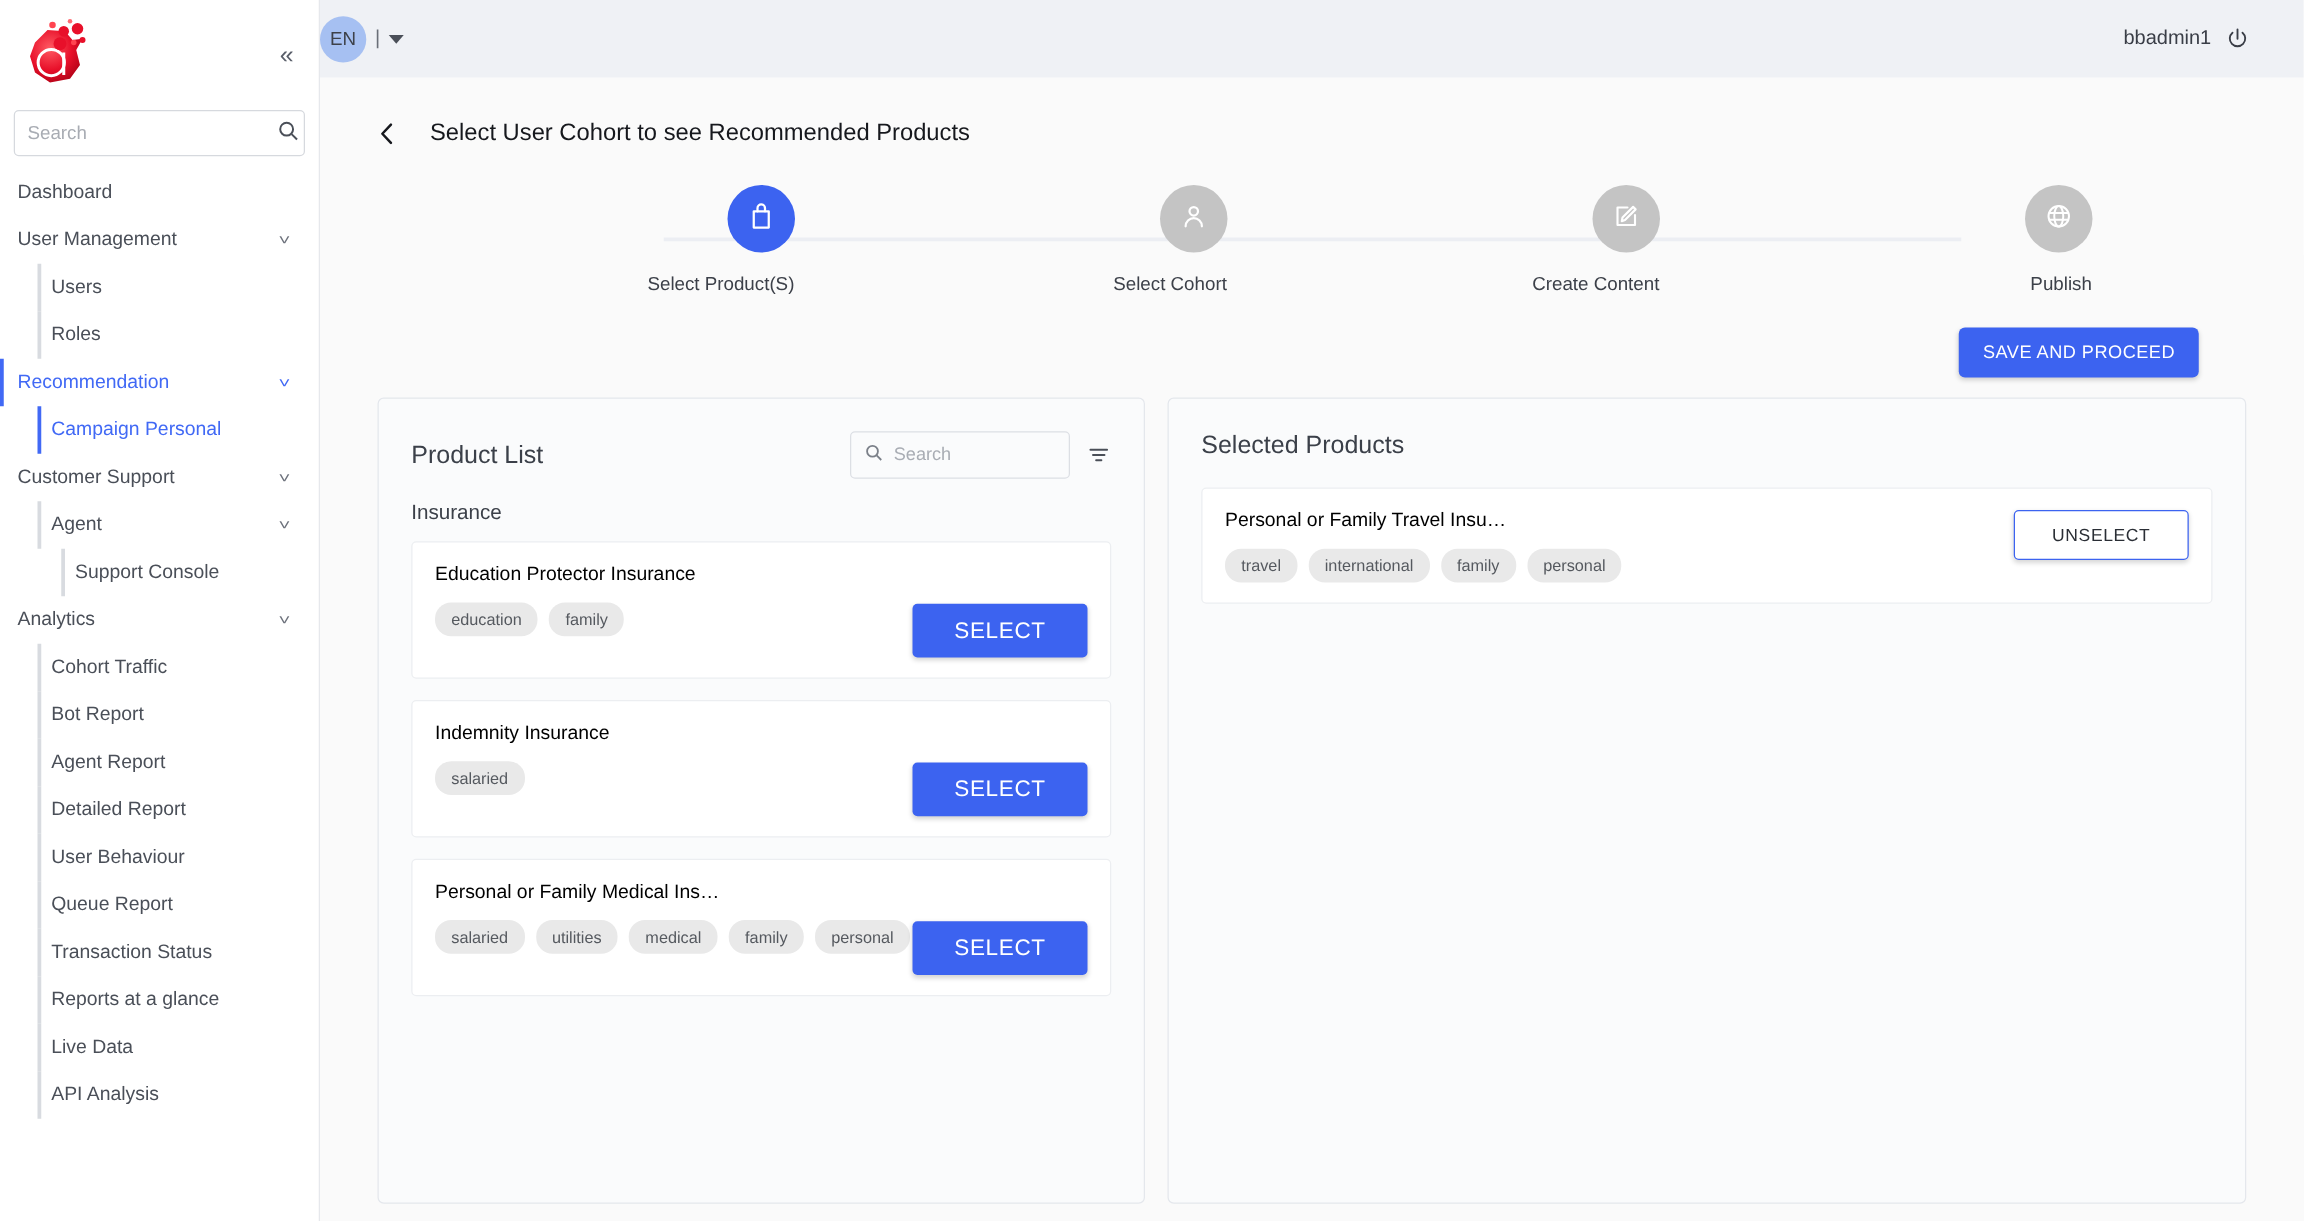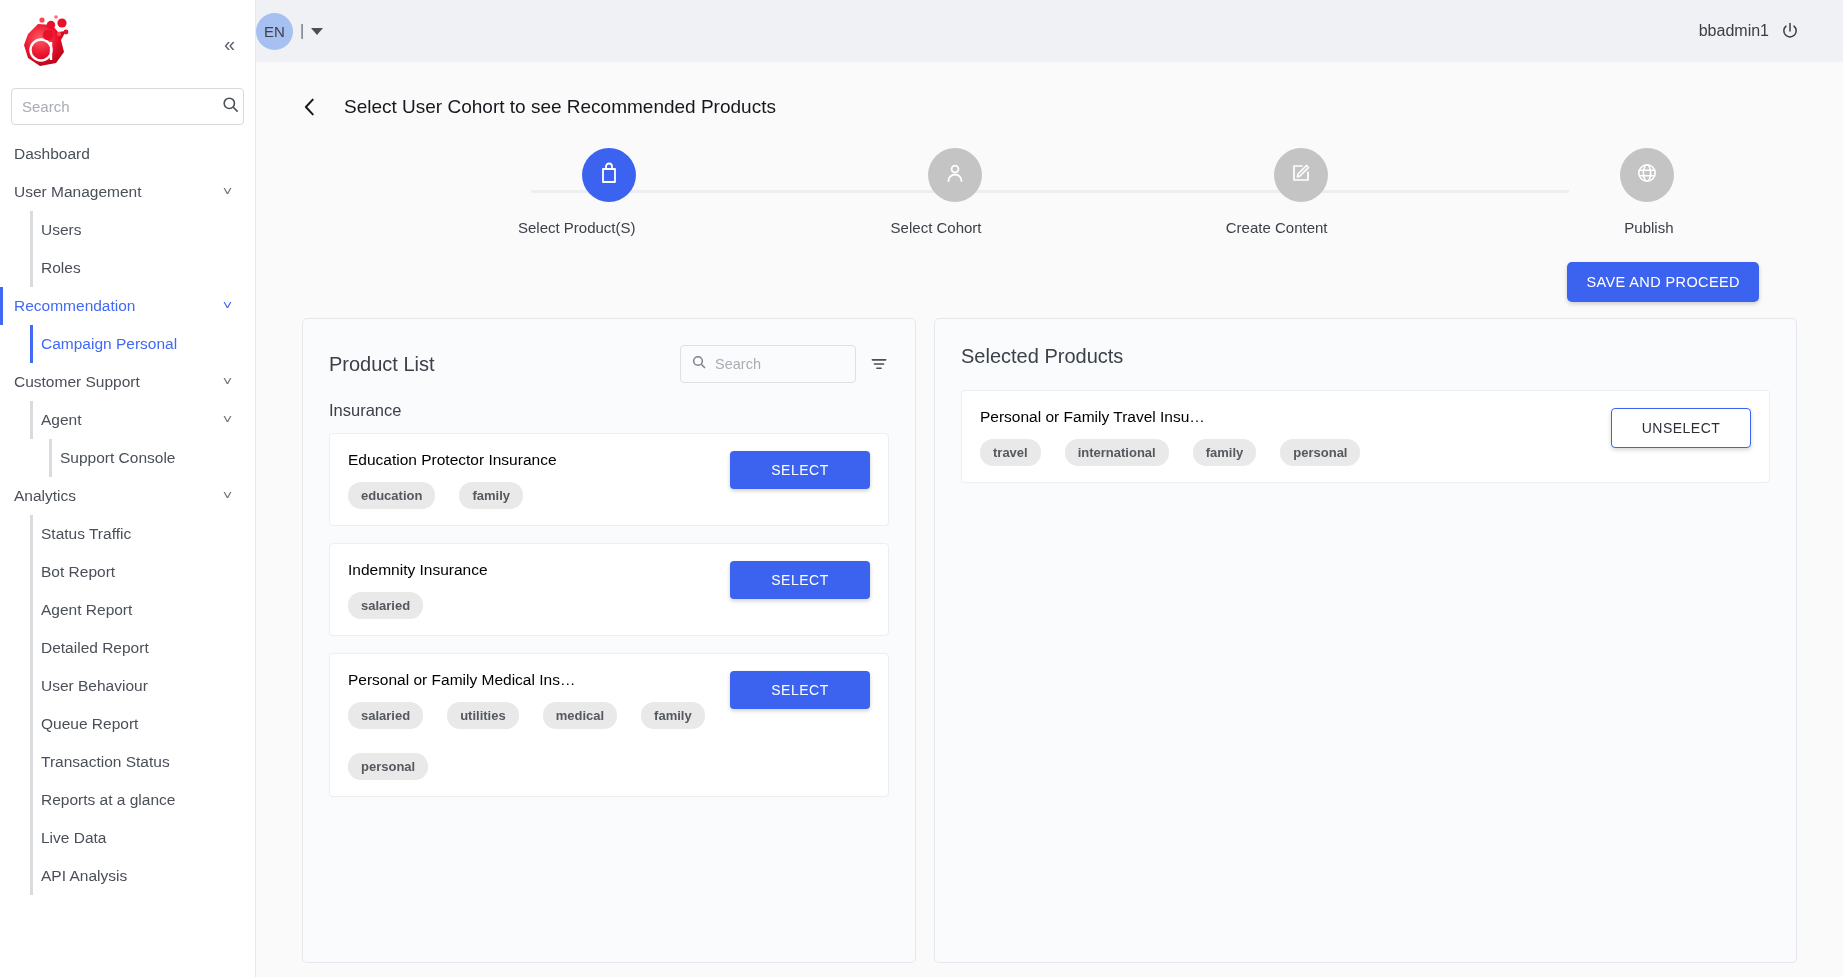--- a/index.html
+++ b/index.html
@@ -162,30 +162,30 @@
   .group-title { font-size: 16.5px; color: #3b4049; margin: 18px 0 13px 0; }
 
   .prod-card {
     background: #ffffff; border: 1px solid #eceef1; border-radius: 4px;
     padding: 17px 18px 16px 18px; margin-bottom: 17px;
     display: flex; align-items: flex-start; justify-content: space-between;
   }
   .prod-info { flex: 1; min-width: 0; }
   .prod-name { font-size: 15.5px; color: #000000; margin-bottom: 13px;
                white-space: nowrap; overflow: hidden; text-overflow: ellipsis; }
-  .tags { display: flex; flex-wrap: wrap; gap: 24px; font-weight: bold; }
+  .tags { display: flex; flex-wrap: wrap; gap: 9px; }
   .tag {
     background: #e9e9e9; color: #55595f; font-size: 13px;
     border-radius: 13px; padding: 6px 13px; white-space: nowrap;
   }
   .btn-select {
     background: #3c63f0; color: #fff; border: 0; border-radius: 4px;
-    font-size: 14px; letter-spacing: .5px; padding: 11px 0; width: 140px;
+    font-size: 18px; letter-spacing: .5px; padding: 11px 0; width: 140px;
     cursor: pointer; font-family: "Liberation Sans", sans-serif;
-    box-shadow: 0 2px 4px rgba(0,0,0,.18); flex: 0 0 140px;
+    box-shadow: 0 2px 4px rgba(0,0,0,.18); flex: 0 0 140px; margin-top: 32px;
   }
   .btn-unselect {
     background: #ffffff; color: #2a2e35; border: 1px solid #3c63f0;
     border-radius: 4px; font-size: 14px; letter-spacing: .5px;
     padding: 11px 0; width: 140px; cursor: pointer;
     font-family: "Liberation Sans", sans-serif;
     box-shadow: 0 2px 4px rgba(0,0,0,.16); flex: 0 0 140px;
   }
   .sel-card {
     background: #ffffff; border: 1px solid #eceef1; border-radius: 4px;
@@ -274,21 +274,21 @@
         <div class="nav-item lvl2">
           <span class="rail l2"></span>
           <span class="lbl">Support Console</span>
         </div>
         <div class="nav-item lvl0">
           <span class="lbl">Analytics</span>
           <span class="chev">˅</span>
         </div>
         <div class="nav-item lvl1">
           <span class="rail l1"></span>
-          <span class="lbl">Status Traffic</span>
+          <span class="lbl">Cohort Traffic</span>
         </div>
         <div class="nav-item lvl1">
           <span class="rail l1"></span>
           <span class="lbl">Bot Report</span>
         </div>
         <div class="nav-item lvl1">
           <span class="rail l1"></span>
           <span class="lbl">Agent Report</span>
         </div>
         <div class="nav-item lvl1">

